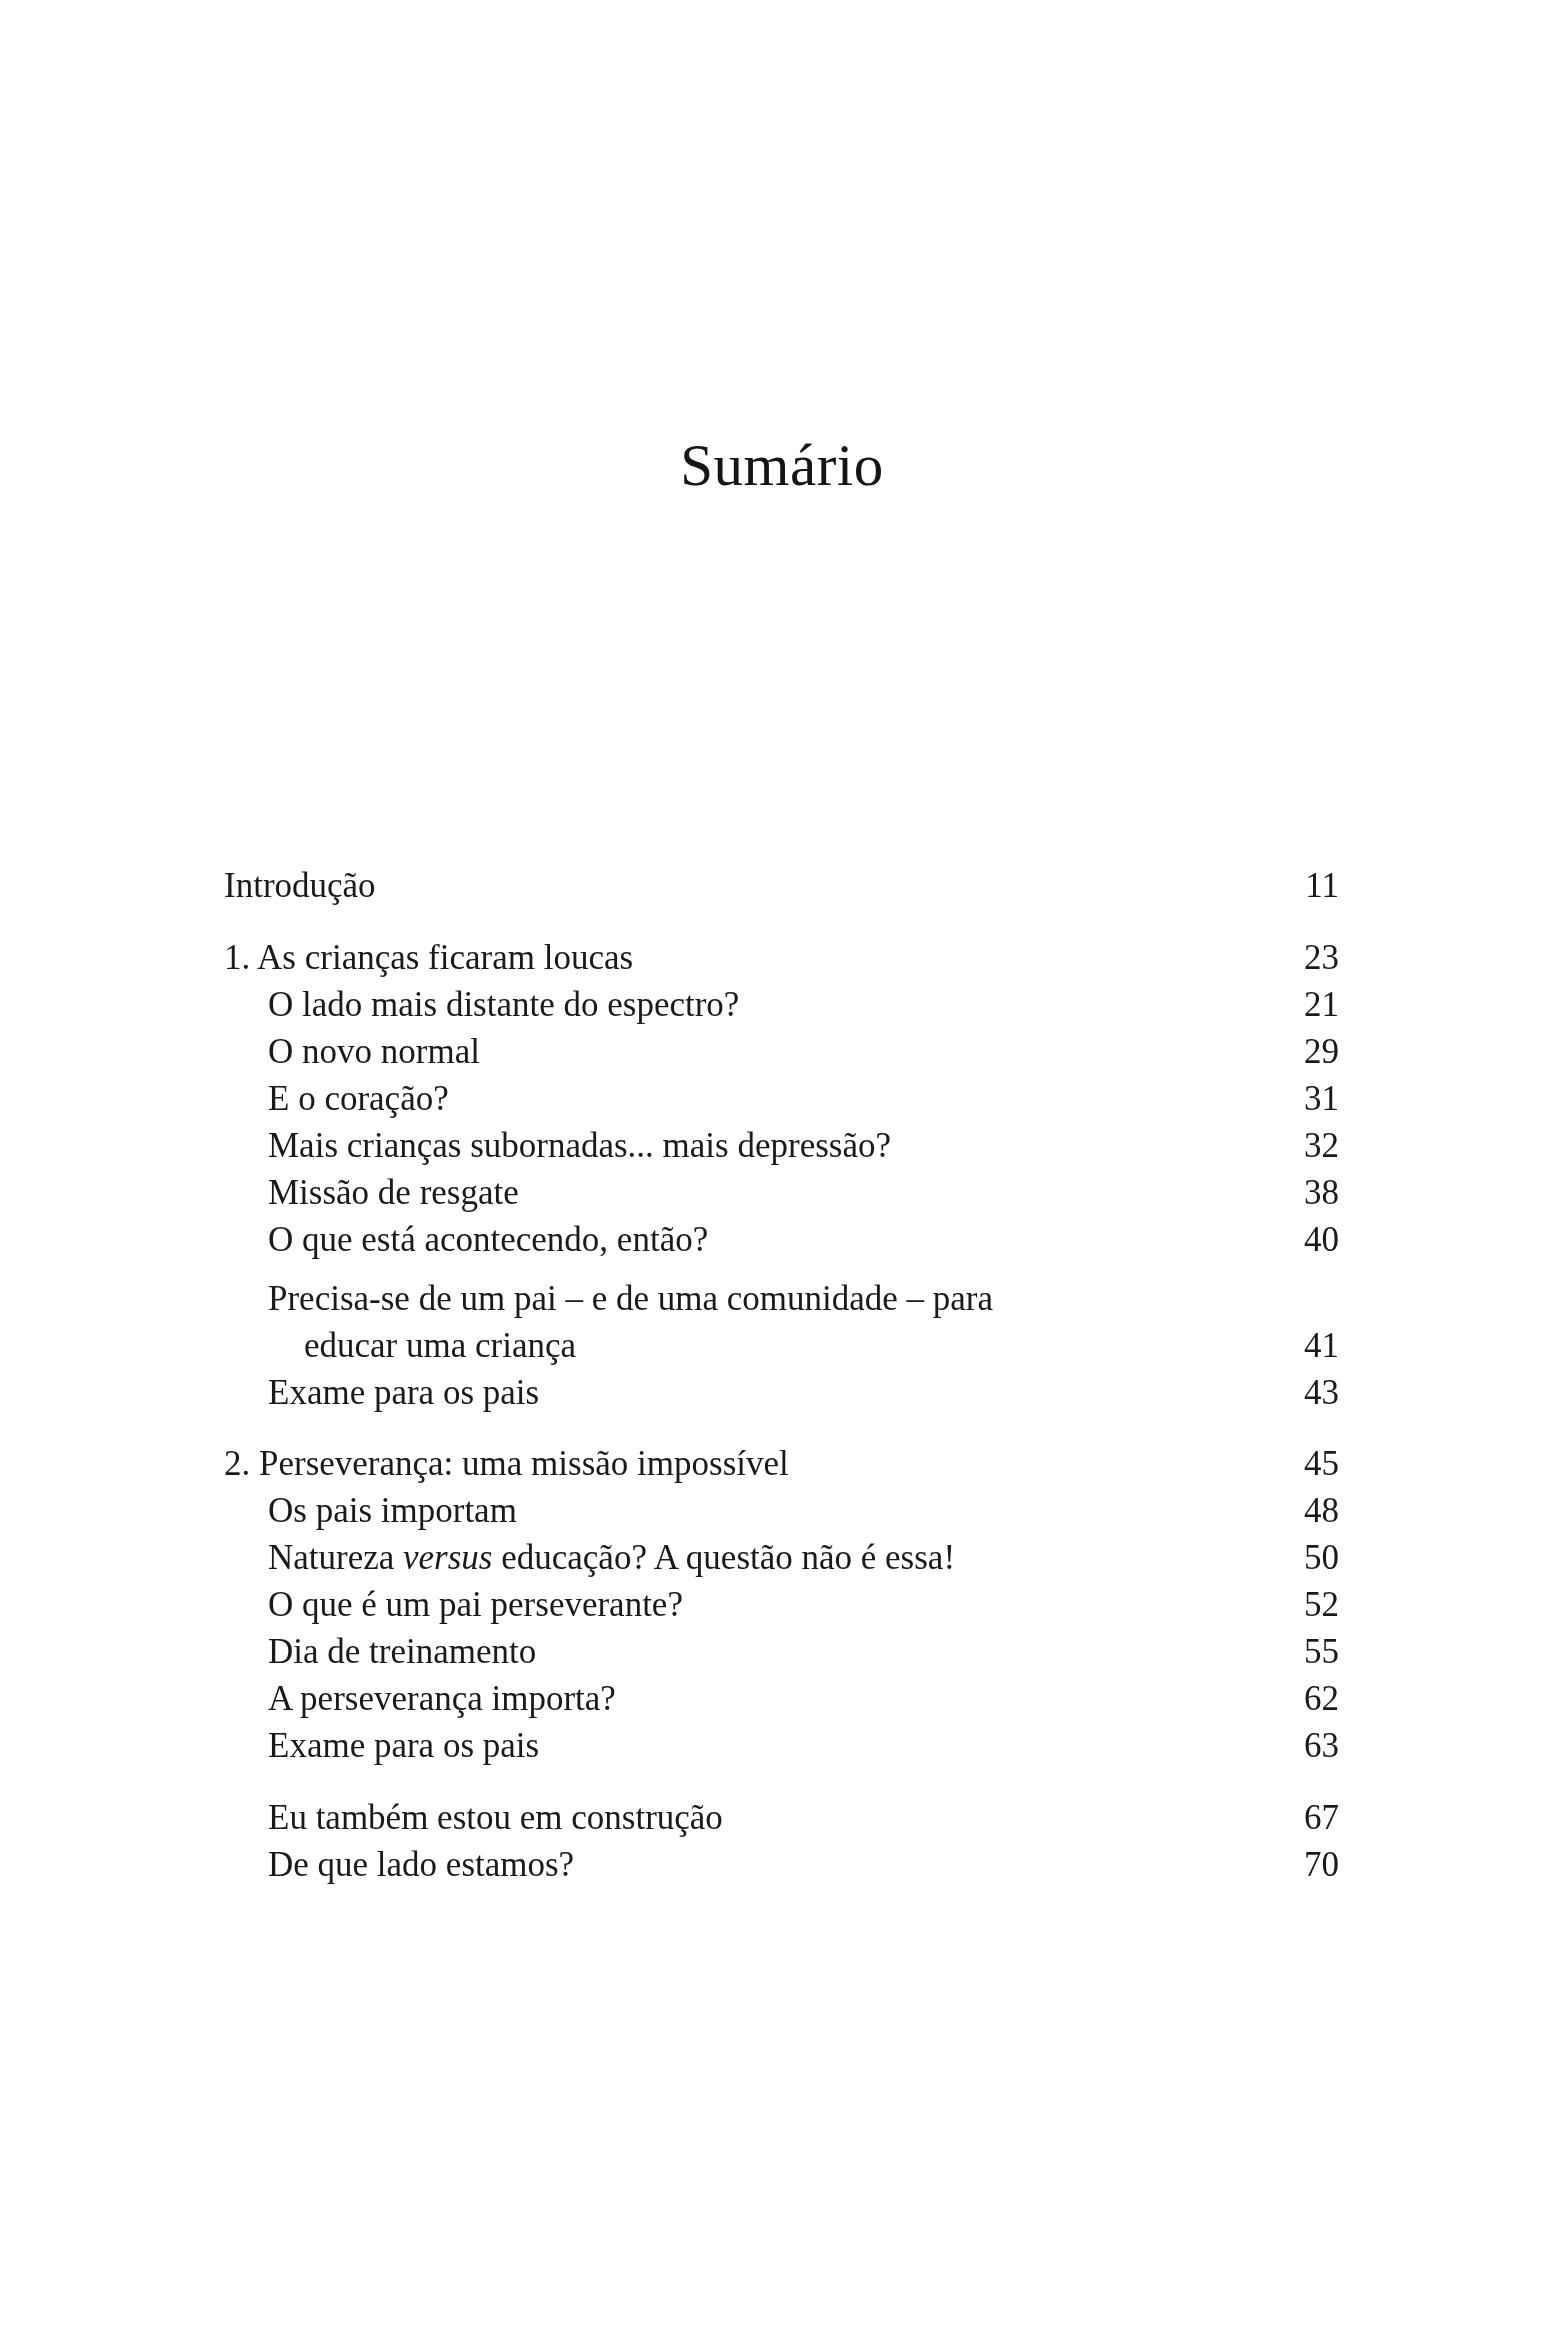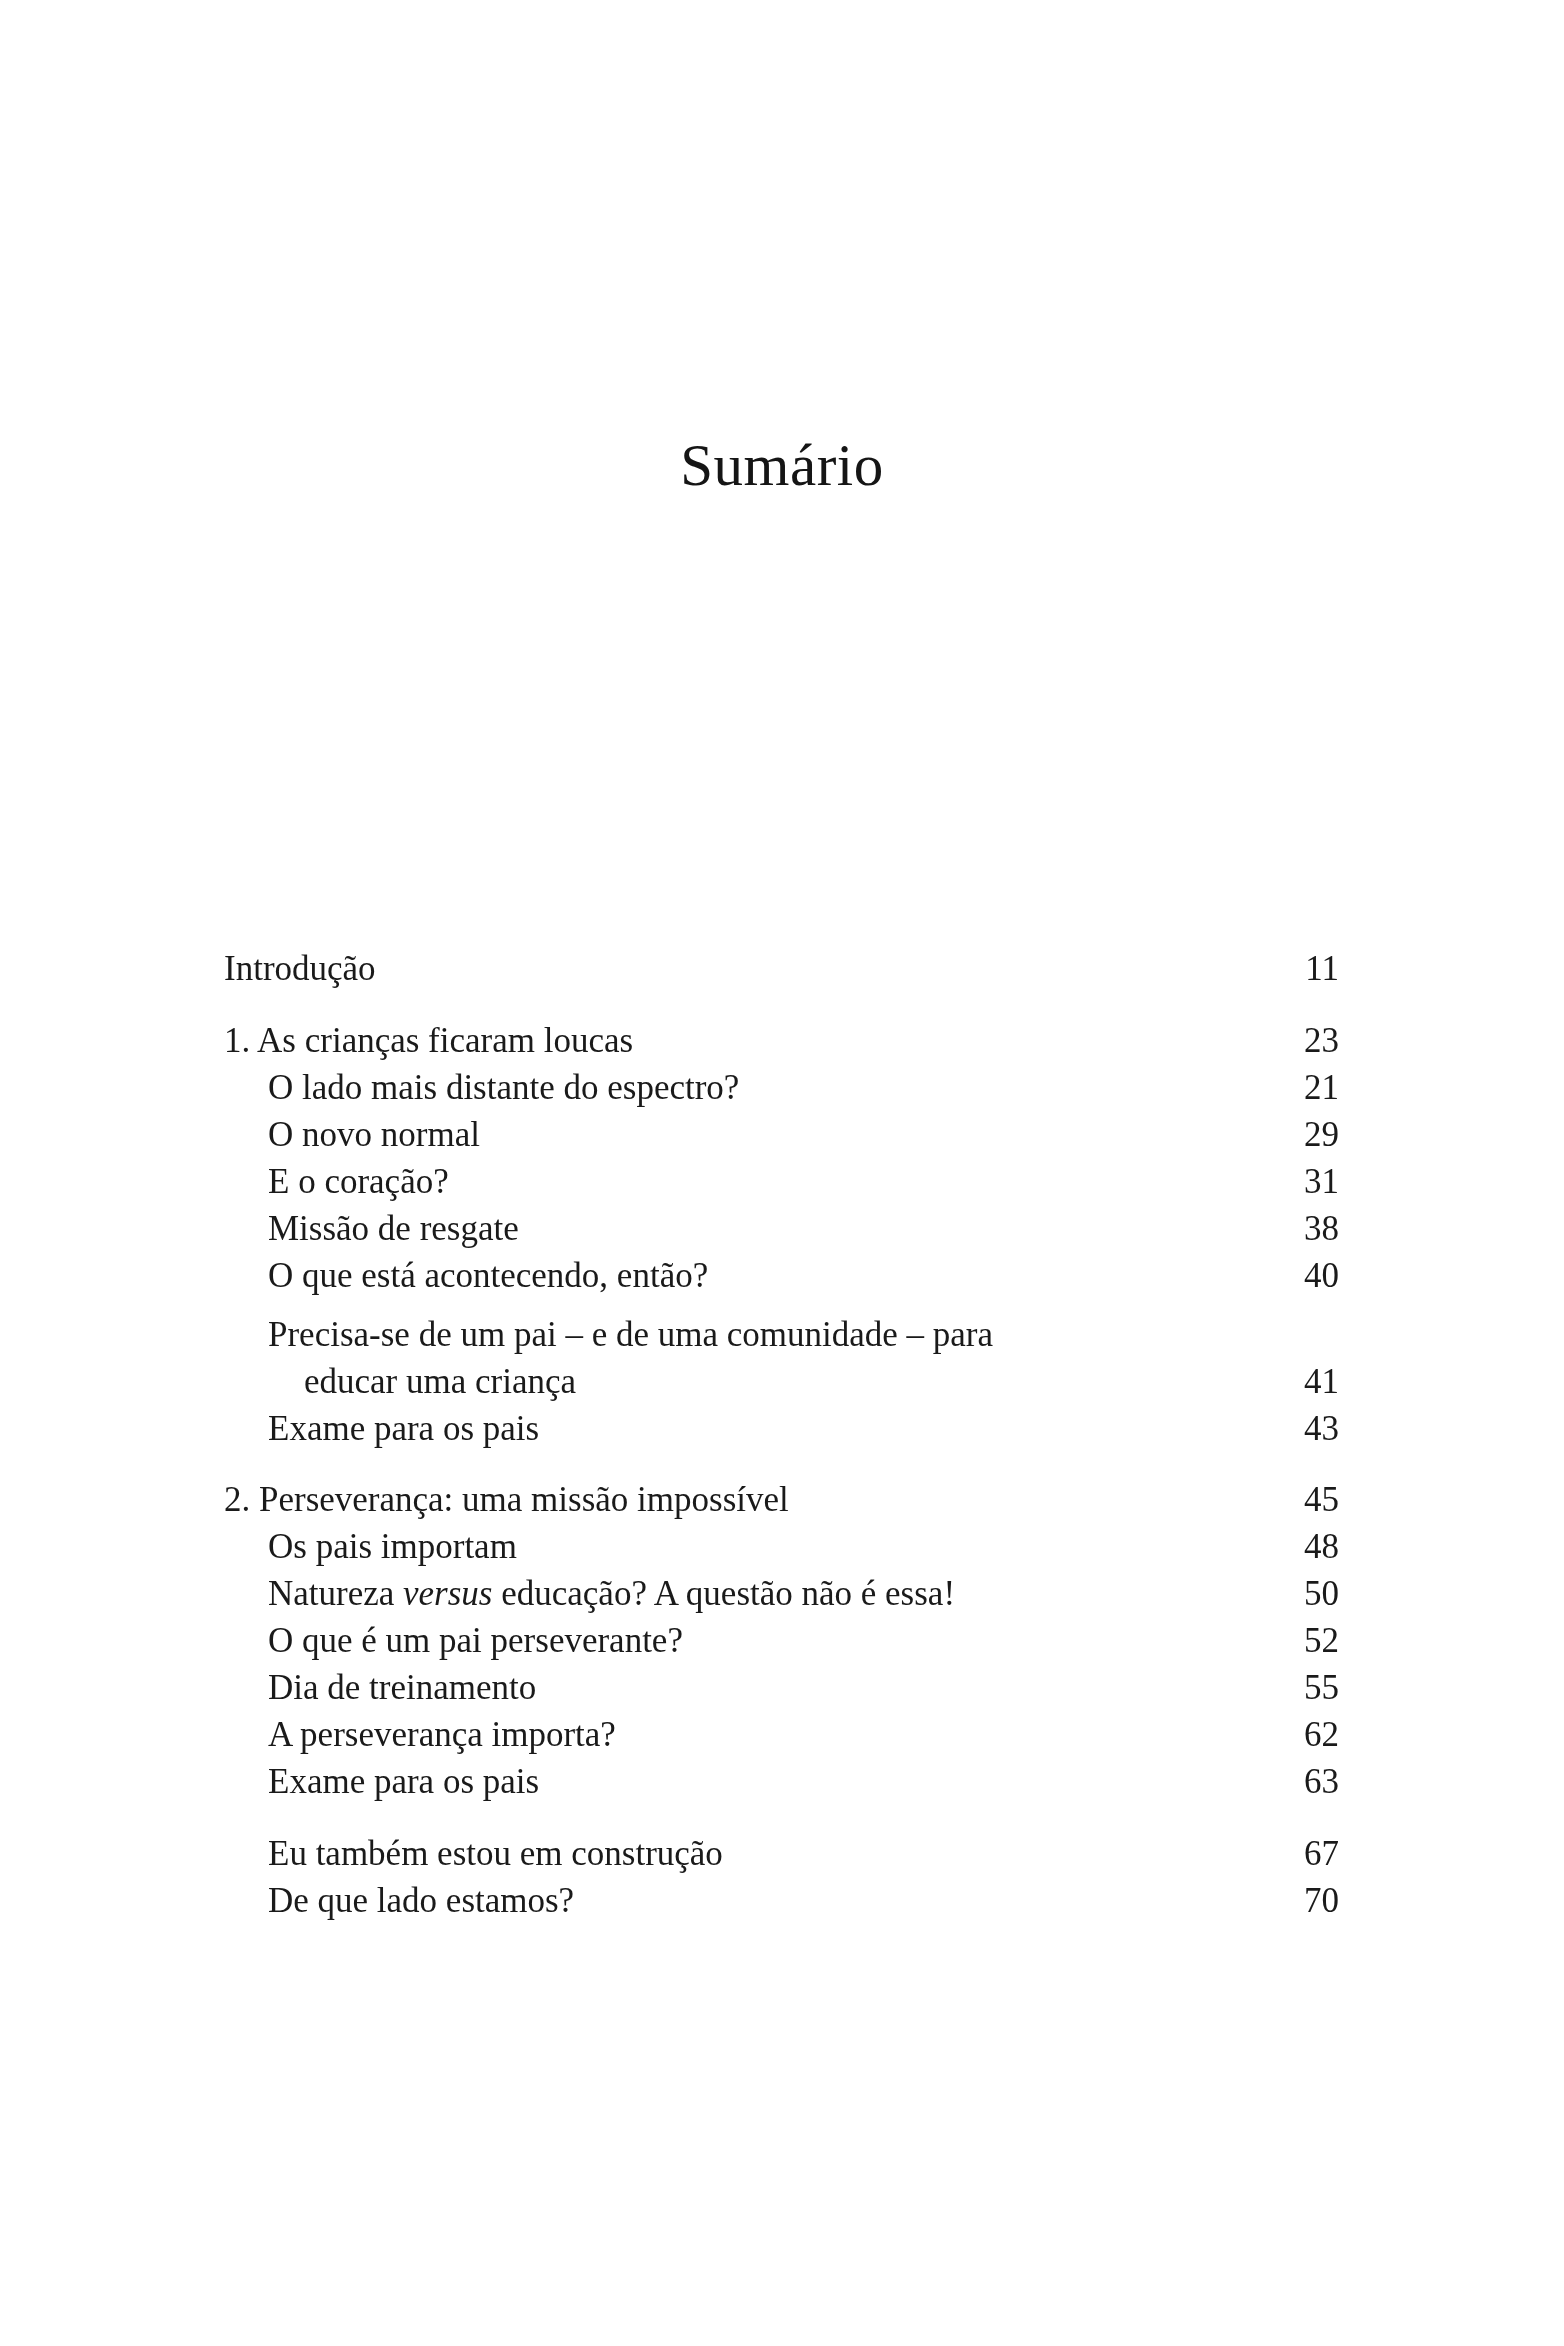--- a/index.html
+++ b/index.html
@@ -27,21 +27,21 @@
     font-size: 59px;
     line-height: 1.0;
     font-weight: 400;
     letter-spacing: 0.5px;
     color: #151515;
   }
 
   
   .toc {
     position: absolute;
-    top: 945px;
+    top: 862px;
     left: 224px;
     width: 1115px; 
   }
 
   .toc-group { }
   .toc-group + .toc-group { margin-top: 24.6px; }
 
   .toc-entry {
     display: flex;
     align-items: baseline;
@@ -112,20 +112,24 @@
         </div>
         <div class="toc-entry lvl-1">
           <span class="label">O novo normal</span>
           <span class="page-num">29</span>
         </div>
         <div class="toc-entry lvl-1">
           <span class="label">E o coração?</span>
           <span class="page-num">31</span>
         </div>
         <div class="toc-entry lvl-1">
+          <span class="label">Mais crianças subornadas... mais depressão?</span>
+          <span class="page-num">32</span>
+        </div>
+        <div class="toc-entry lvl-1">
           <span class="label">Missão de resgate</span>
           <span class="page-num">38</span>
         </div>
         <div class="toc-entry lvl-1">
           <span class="label">O que está acontecendo, então?</span>
           <span class="page-num">40</span>
         </div>
         <div class="toc-entry wrapped lvl-1">
           <span class="line-1">Precisa-se de um pai – e de uma comunidade – para</span>
           <div class="line-2-row">

